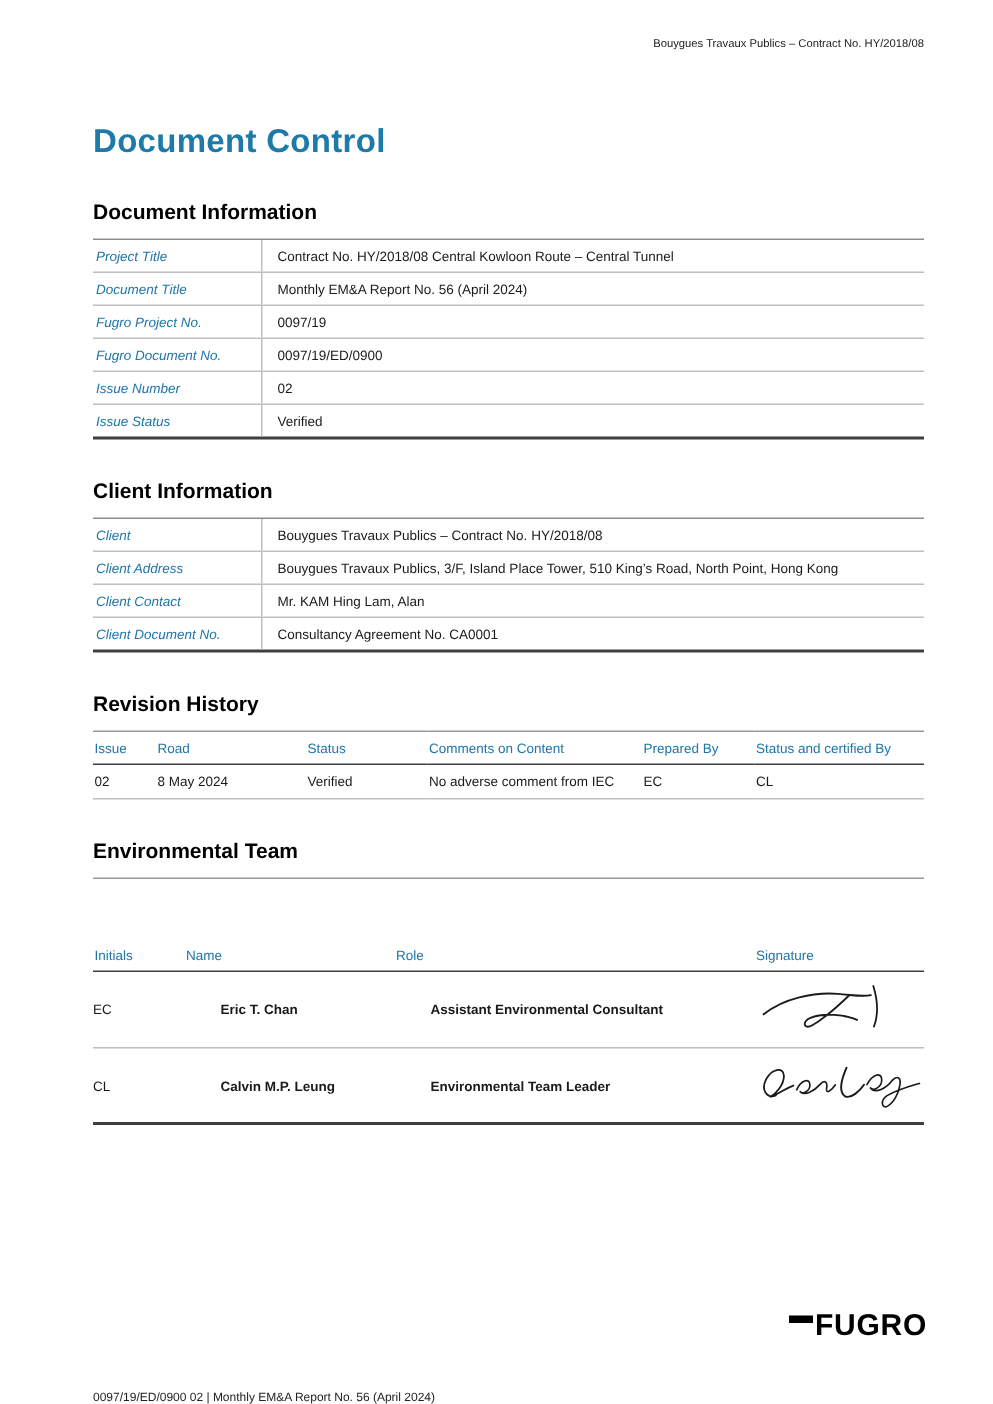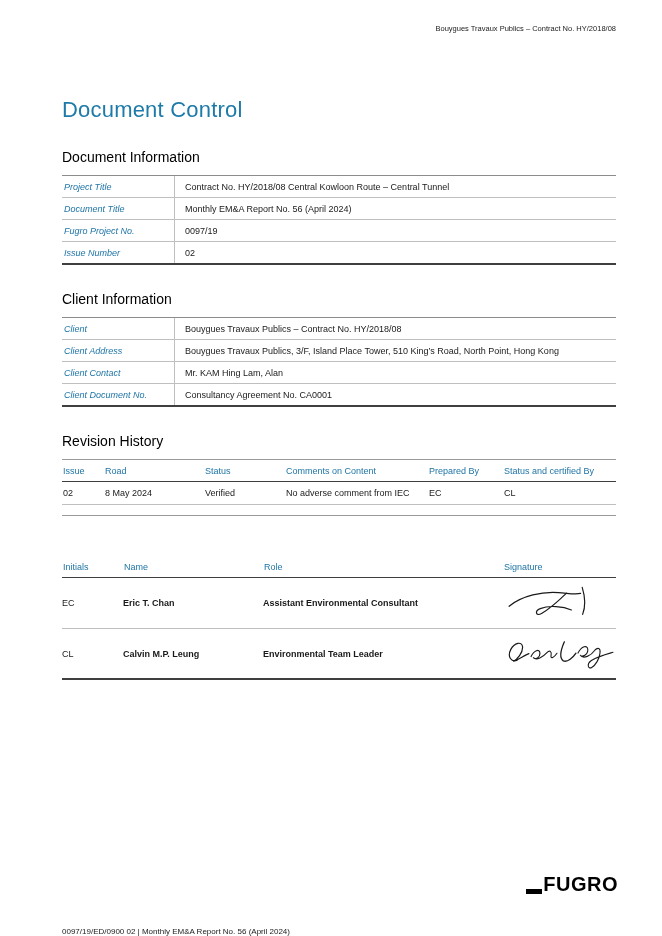--- a/index.html
+++ b/index.html
@@ -15,31 +15,31 @@
   .content { padding:0 46px 0 62px; }
 
   .page-header {
     padding-top:24px;
     text-align:right;
     font-size:7.5px;
     color:#222;
   }
 
   .doc-title {
-    margin-top:64px;
+    margin-top:48px;
     font-size:22px;
-    font-weight:400;
+    font-weight:700;
     color:#1e7aa8;
     letter-spacing:0.2px;
   }
 
   .sec-title {
     margin-top:26px;
     font-size:14px;
-    font-weight:400;
+    font-weight:700;
     color:#000;
   }
 
   
   .info-table {
     margin-top:10px;
     border-top:1px solid #8c8c8c;
     border-bottom:2px solid #3f3f3f;
   }
   .info-row { display:flex; border-bottom:1px solid #bfbfbf; }
@@ -98,39 +98,39 @@
   }
   .team-row {
     display:grid;
     grid-template-columns:61px 140px 240px 1fr;
     align-items:center;
     min-height:51px;
     border-bottom:1px solid #bfbfbf;
     padding:2px 0;
   }
   .team-row.last { border-bottom:2px solid #3f3f3f; }
-  .team-name, .team-role { font-weight:700; }
+  .team-name, .team-role { font-weight:700;margin-left:24px; }
   .sig-cell { display:flex; justify-content:flex-start; padding-left:2px; }
   .sig-cell svg { transform:rotate(-3deg); }
 
   
   .footer {
     position:absolute;
     left:62px;
     top:925px;
     font-size:8px;
     color:#222;
     line-height:1.7;
   }
   .logo {
     position:absolute;
     right:44px;
     top:874px;
     display:flex;
-    align-items:flex-end;
+    align-items:flex-start;
   }
   .logo-bar { width:16px; height:5px; background:#000; margin-top:3px; margin-right:1px; }
   .logo-text {
     font-size:20px;
     font-weight:800;
     color:#000;
     line-height:1;
     letter-spacing:0.5px;
   }
 </style>
@@ -154,22 +154,30 @@
       </div>
       <div class="info-row">
         <div class="info-label">Document Title</div>
         <div class="info-value">Monthly EM&amp;A Report No. 56 (April 2024)</div>
       </div>
       <div class="info-row">
         <div class="info-label">Fugro Project No.</div>
         <div class="info-value">0097/19</div>
       </div>
       <div class="info-row">
+        <div class="info-label">Fugro Document No.</div>
+        <div class="info-value">0097/19/ED/0900</div>
+      </div>
+      <div class="info-row">
         <div class="info-label">Issue Number</div>
         <div class="info-value">02</div>
+      </div>
+      <div class="info-row">
+        <div class="info-label">Issue Status</div>
+        <div class="info-value">Verified</div>
       </div>
     </div>
 
     <h2 class="sec-title">Client Information</h2>
     <div class="info-table">
       <div class="info-row">
         <div class="info-label">Client</div>
         <div class="info-value">Bouygues Travaux Publics – Contract No. HY/2018/08</div>
       </div>
       <div class="info-row">
@@ -211,20 +219,21 @@
           <td>02</td>
           <td>8 May 2024</td>
           <td>Verified</td>
           <td>No adverse comment from IEC</td>
           <td>EC</td>
           <td>CL</td>
         </tr>
       </tbody>
     </table>
 
+    <h2 class="sec-title">Environmental Team</h2>
     <div class="team-table">
       <div class="team-header">
         <div>Initials</div>
         <div>Name</div>
         <div>Role</div>
         <div>Signature</div>
       </div>
 
       <div class="team-row">
         <div class="team-initials">EC</div>

